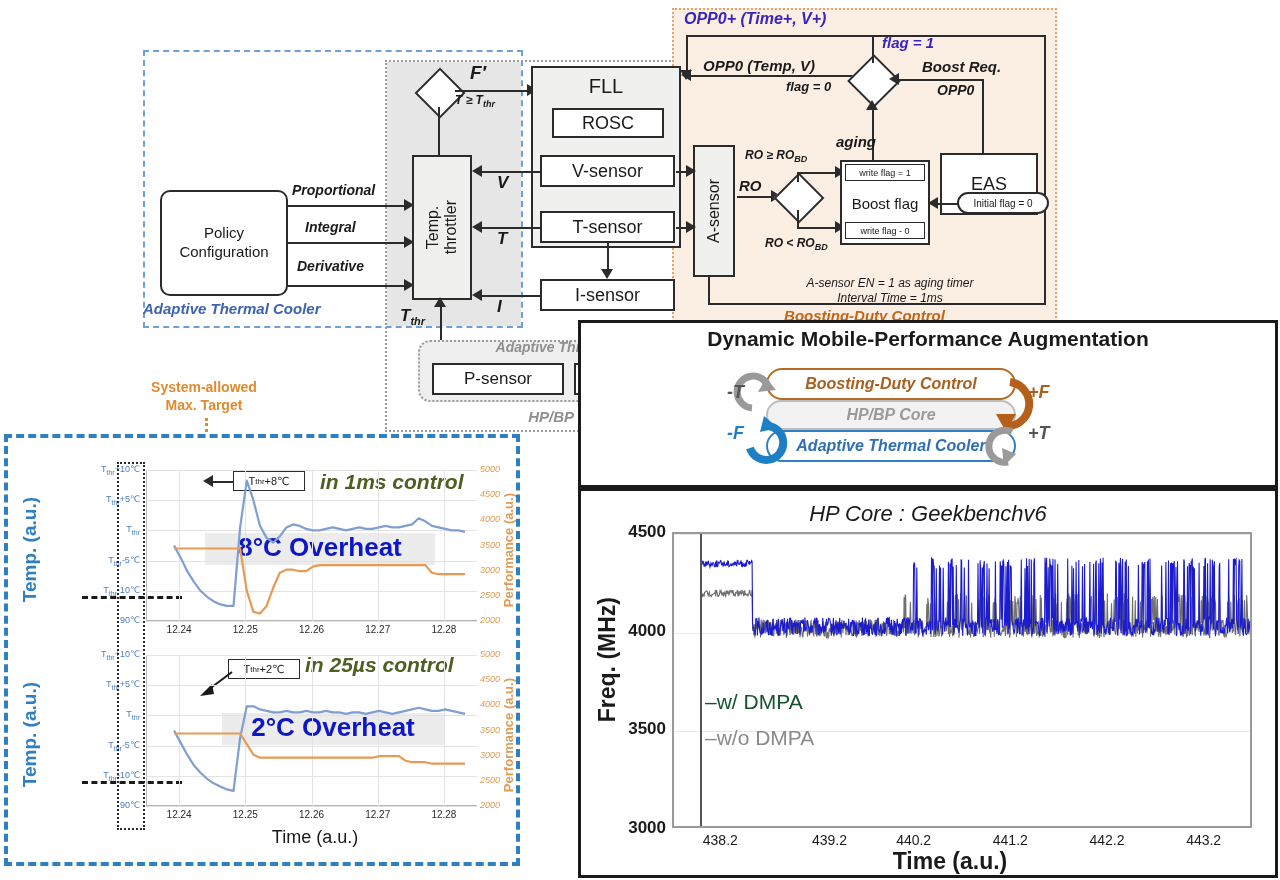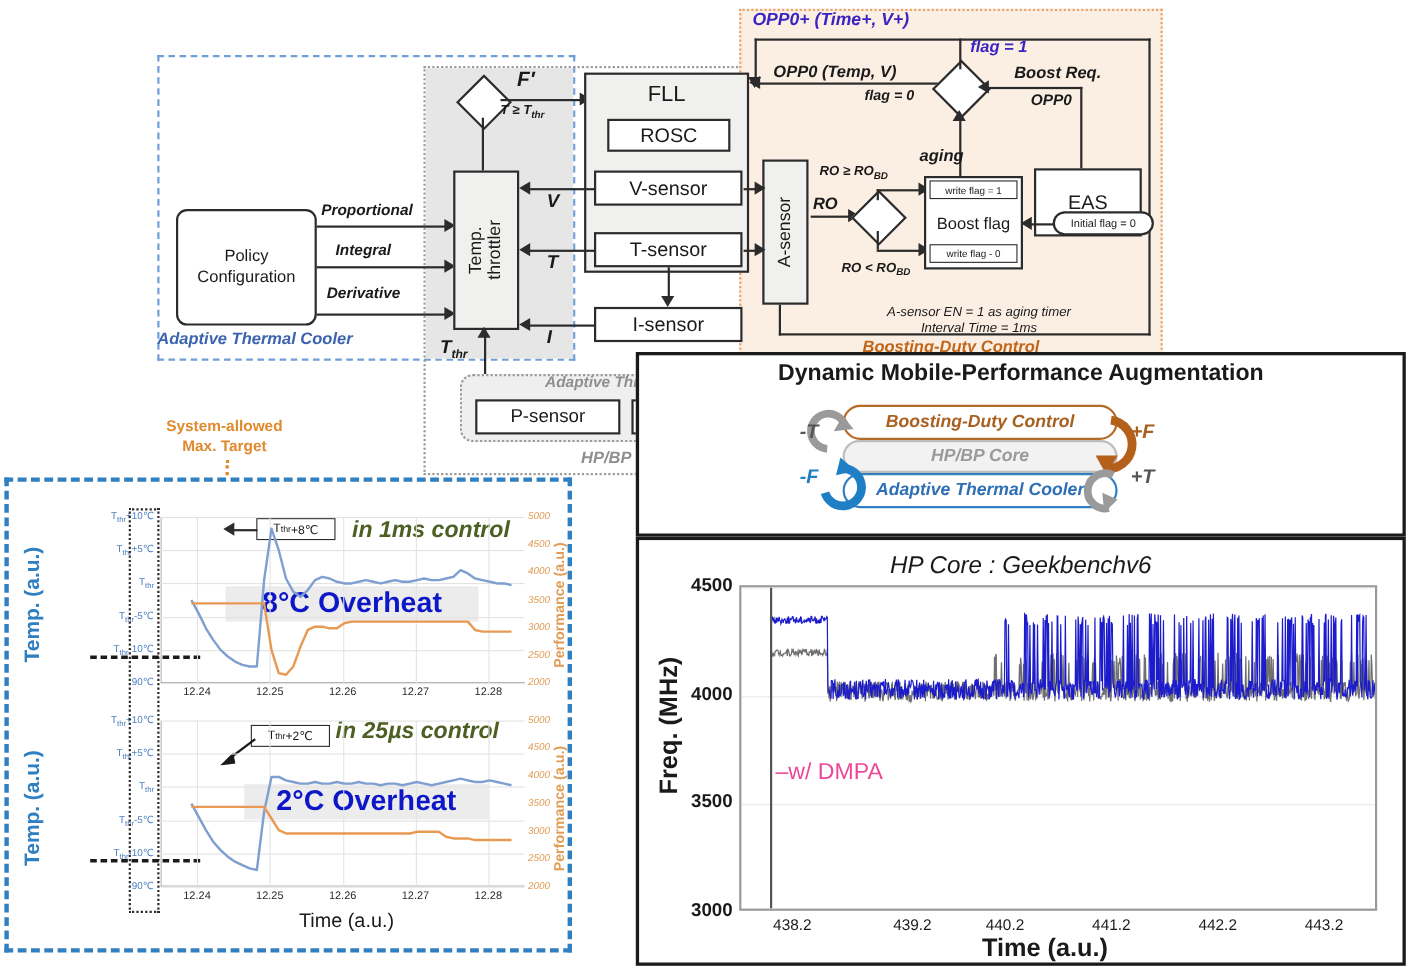--- a/index.html
+++ b/index.html
@@ -370,22 +370,25 @@
     <div style="position: absolute; left: 70.3333px; top: 0px; width: 60px; text-align: center; font-size: 14px;">438.2</div>
     <div style="position: absolute; left: 167px; top: 0px; width: 60px; text-align: right; font-size: 14px;">439.2</div>
     <div style="position: absolute; left: 263.667px; top: 0px; width: 60px; text-align: center; font-size: 14px;">440.2</div>
     <div style="position: absolute; left: 360.333px; top: 0px; width: 60px; text-align: center; font-size: 14px;">441.2</div>
     <div style="position: absolute; left: 457px; top: 0px; width: 60px; text-align: center; font-size: 14px;">442.2</div>
     <div style="position: absolute; left: 553.667px; top: 0px; width: 60px; text-align: center; font-size: 14px;">443.2</div>
   </div>
 <div class="abs ctr" style="left:820px;top:848px;width:260px;height:26px;font-size:23px;font-weight:bold;">Time (a.u.)</div>
 
 <div class="abs" style="left:705px;top:690px;width:230px;">
-  <div style="font-size:21px;color:#ec4899;font-weight:500;">
+  <div style="font-size:21px;color:#14532d;font-weight:500;">
     <span>–</span><span>w/ DMPA</span>
+  </div>
+  <div style="font-size:21px;color:#8a8a8a;margin-top:12px;font-weight:500;">
+    <span>–</span><span>w/o DMPA</span>
   </div>
 </div>
 
 <div class="gl" style="left: 146px; top: 470px; width: 331px; height: 1px;"></div>
 <div class="gl" style="left: 146px; top: 500.2px; width: 331px; height: 1px;"></div>
 <div class="gl" style="left: 146px; top: 530.4px; width: 331px; height: 1px;"></div>
 <div class="gl" style="left: 146px; top: 560.6px; width: 331px; height: 1px;"></div>
 <div class="gl" style="left: 146px; top: 590.8px; width: 331px; height: 1px;"></div>
 <div class="gl" style="left: 146px; top: 621px; width: 331px; height: 1px;"></div>
 <div class="gl" style="left: 179.1px; top: 470px; width: 1px; height: 151px;"></div>

